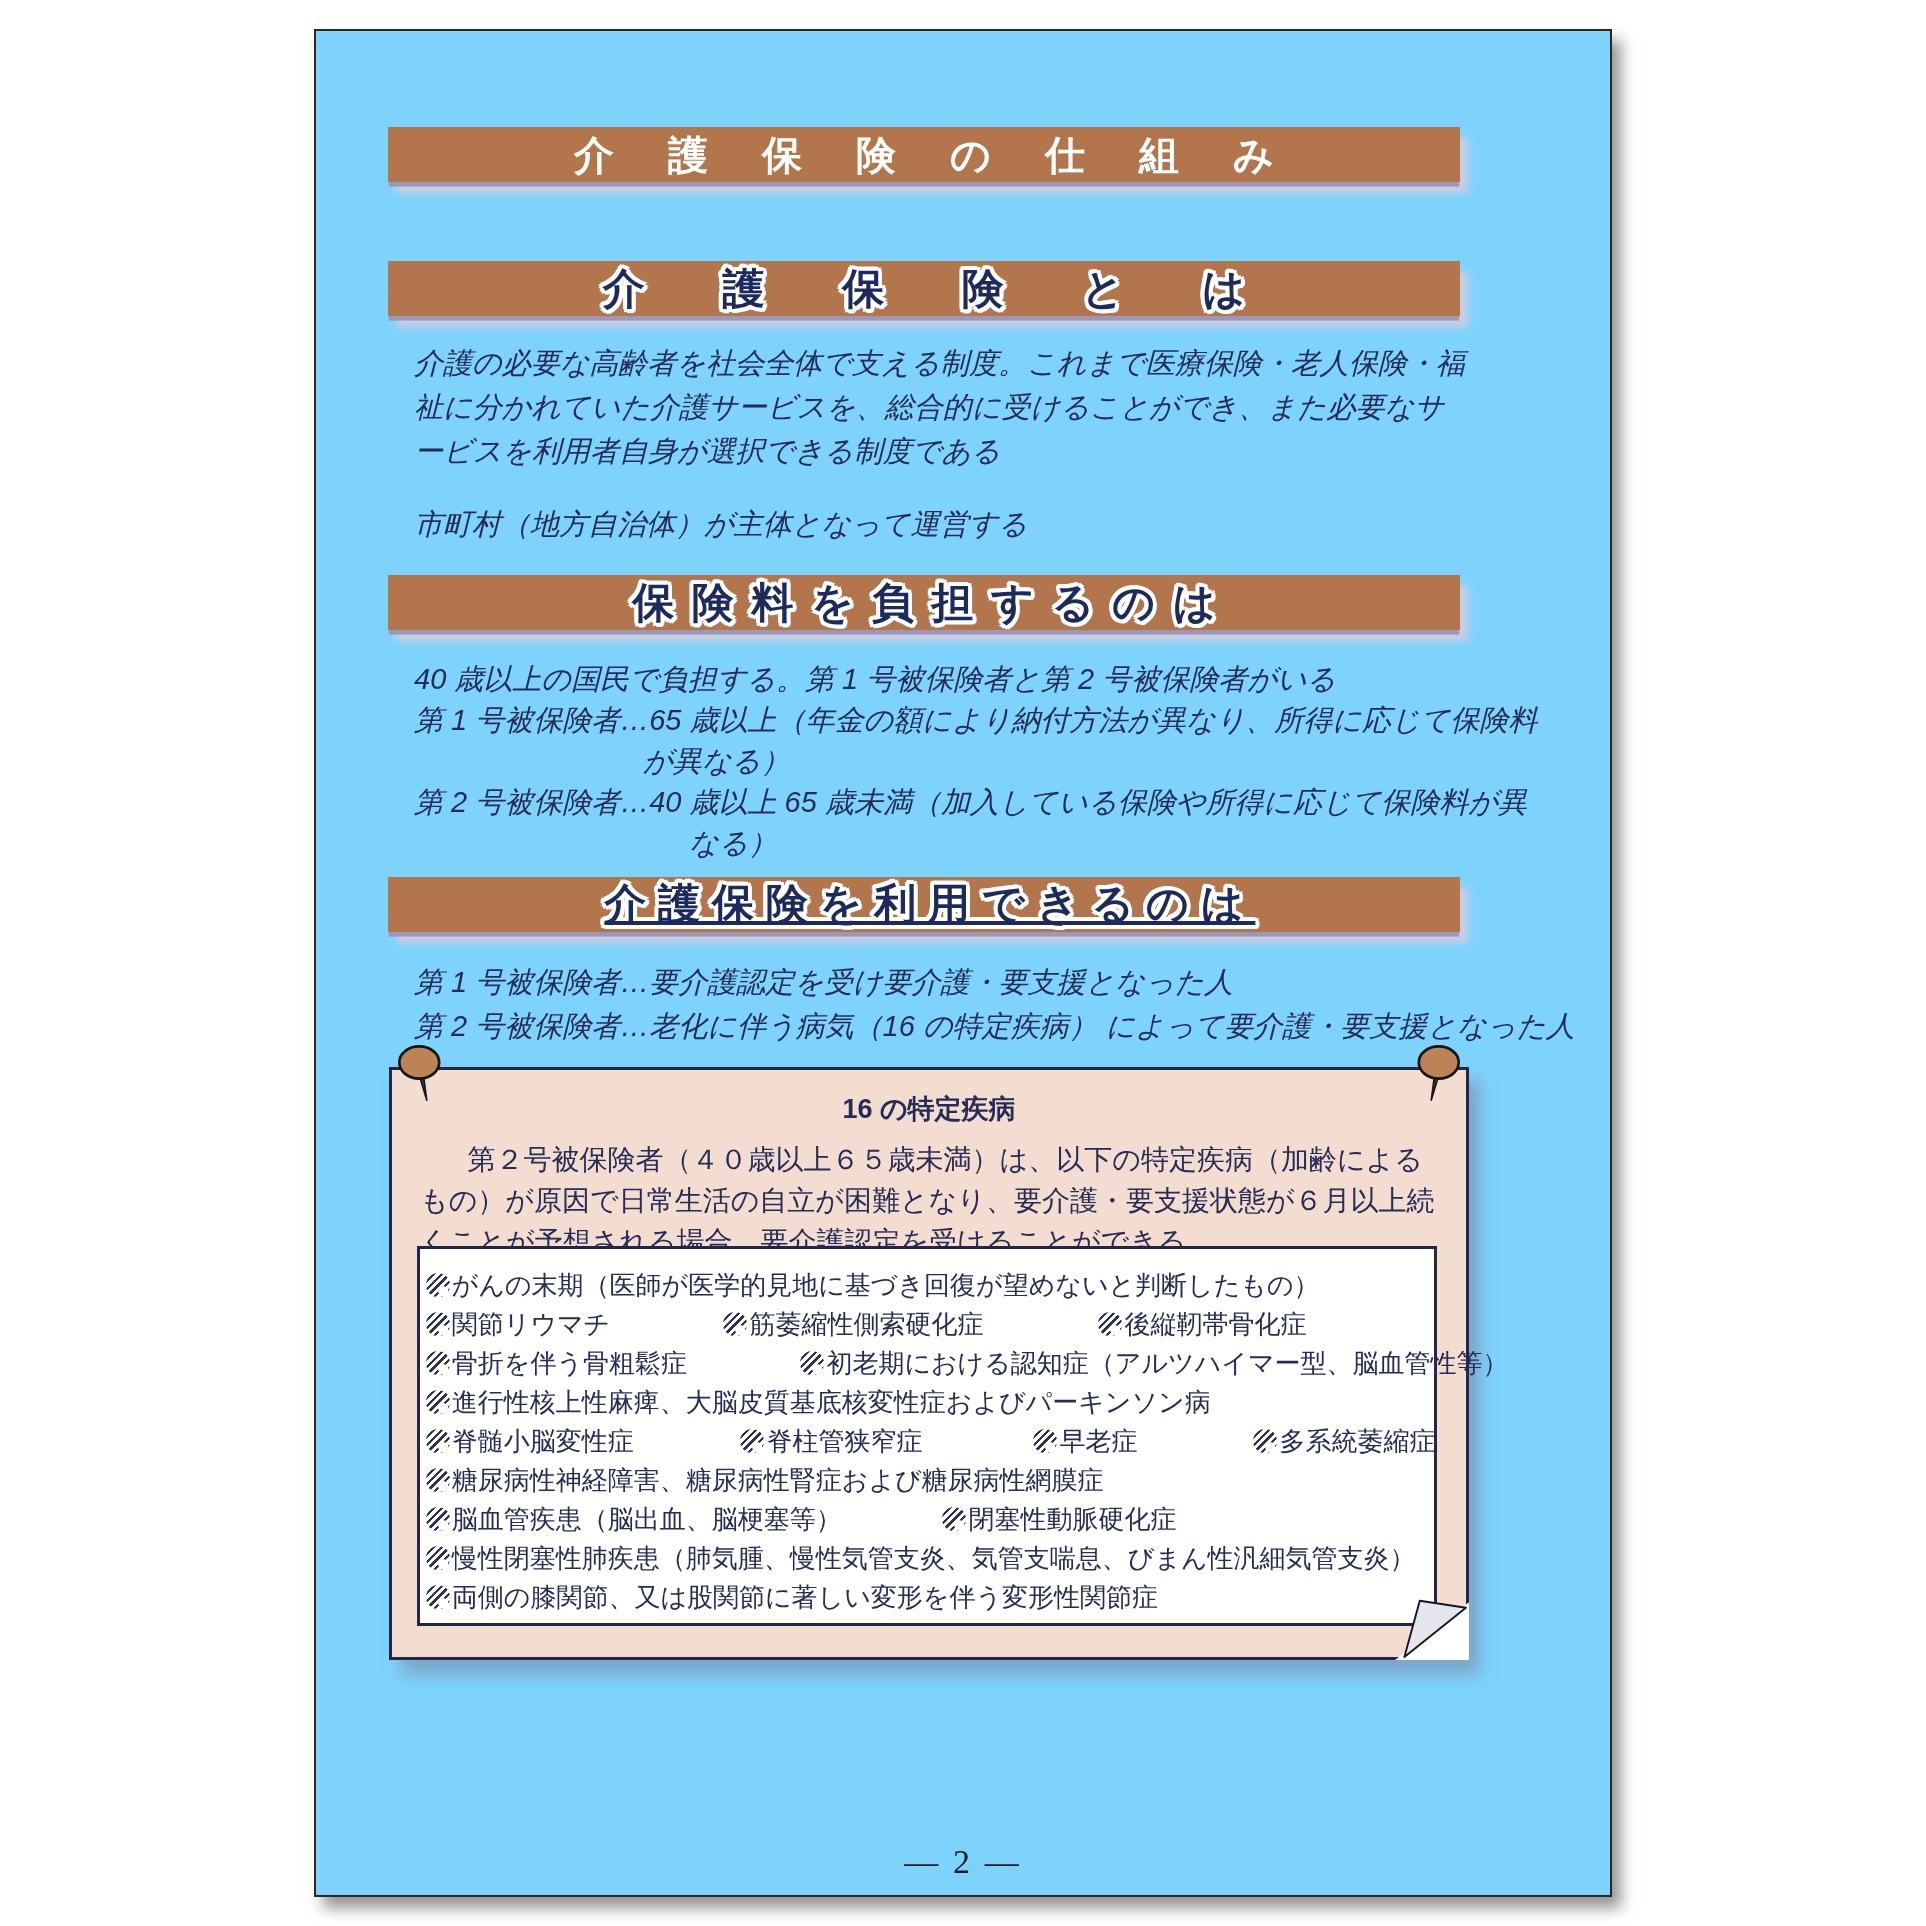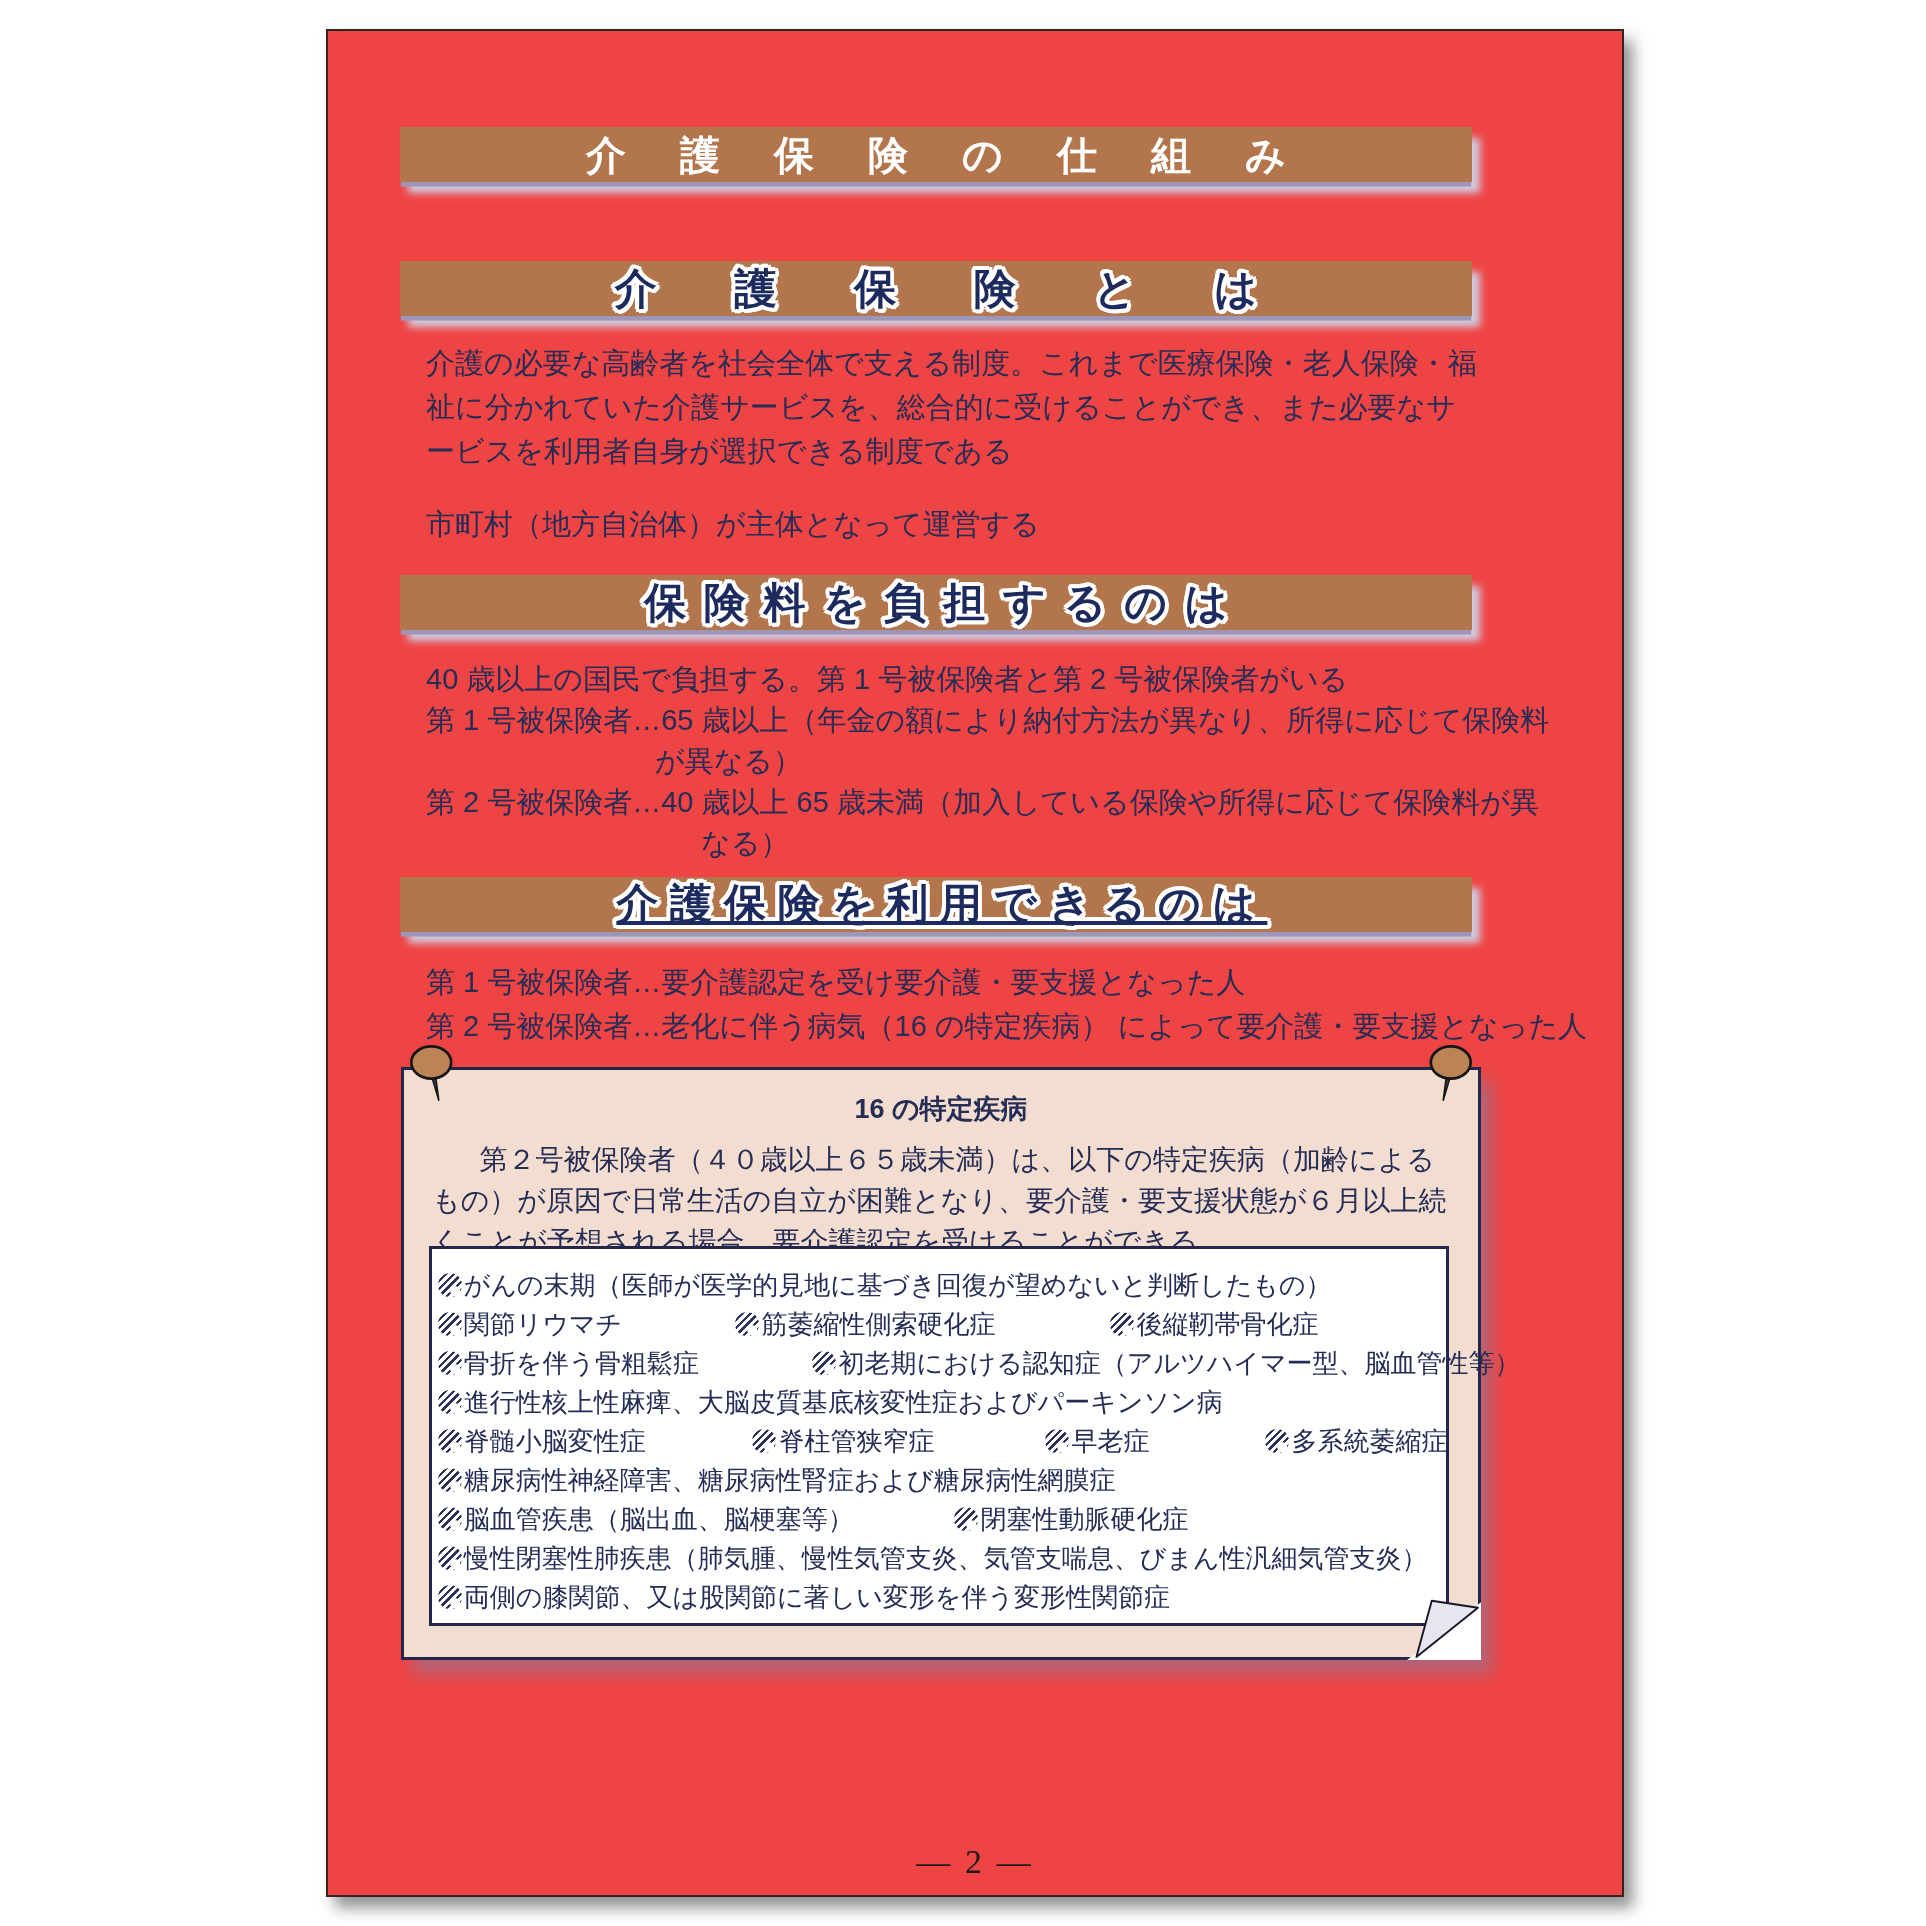--- a/index.html
+++ b/index.html
@@ -5,22 +5,22 @@
   html,body{margin:0;padding:0;}
   body{
     width:1926px;height:1926px;background:#ffffff;overflow:hidden;
     font-family:"Liberation Sans","DejaVu Sans",sans-serif;
     -webkit-font-smoothing:antialiased;
   }
   .canvas{position:relative;width:1926px;height:1926px;background:#ffffff;}
 
   
   .page{
-    position:absolute;left:326px;top:29px;width:1298px;height:1868px;
-    box-sizing:border-box;background:#ef4444;border:2.3px solid #33241c;
+    position:absolute;left:314px;top:29px;width:1298px;height:1868px;
+    box-sizing:border-box;background:#7dd3fc;border:2.3px solid #33241c;
     box-shadow:9.2px 10.8px 14px rgba(60,60,60,.55);
     overflow:hidden;
   }
 
   
   .banner{
     margin-left:72px;width:1072px;height:55px;
     display:flex;align-items:center;justify-content:center;
     background:#b3764c;
     box-shadow:0 5.4px 0 -0.8px #9c97b8, 7.7px 10.8px 7.7px #cfcde2;
@@ -43,21 +43,21 @@
   .b-operator{margin-top:0px;}
   .b-operator span{letter-spacing:0.45em;padding-left:0.45em;}
   .b-premium{margin-top:18.5px;}
   .b-premium span{letter-spacing:0.42em;padding-left:0.42em;}
   .b-eligible{margin-top:12.3px;}
   .b-eligible span{letter-spacing:0.28em;padding-left:0.28em;text-decoration:underline;}
 
   
   .para,.plines{
     margin-left:98px;width:1057px;color:#252c55;
-    font-size:29px;line-height:44px;font-weight:500;
+    font-size:29px;line-height:44px;font-weight:500;font-style:italic;
   }
   .p-about{margin-top:25.4px;line-height:44px;}
   .p-operator{margin-top:16px;}
   .p-premium{margin-top:29px;line-height:41px;}
   .p-eligible{margin-top:28.5px;line-height:44px;}
   .pline{white-space:nowrap;}
   .ind-a{padding-left:229px;}
   .ind-b{padding-left:275px;}
 
   

